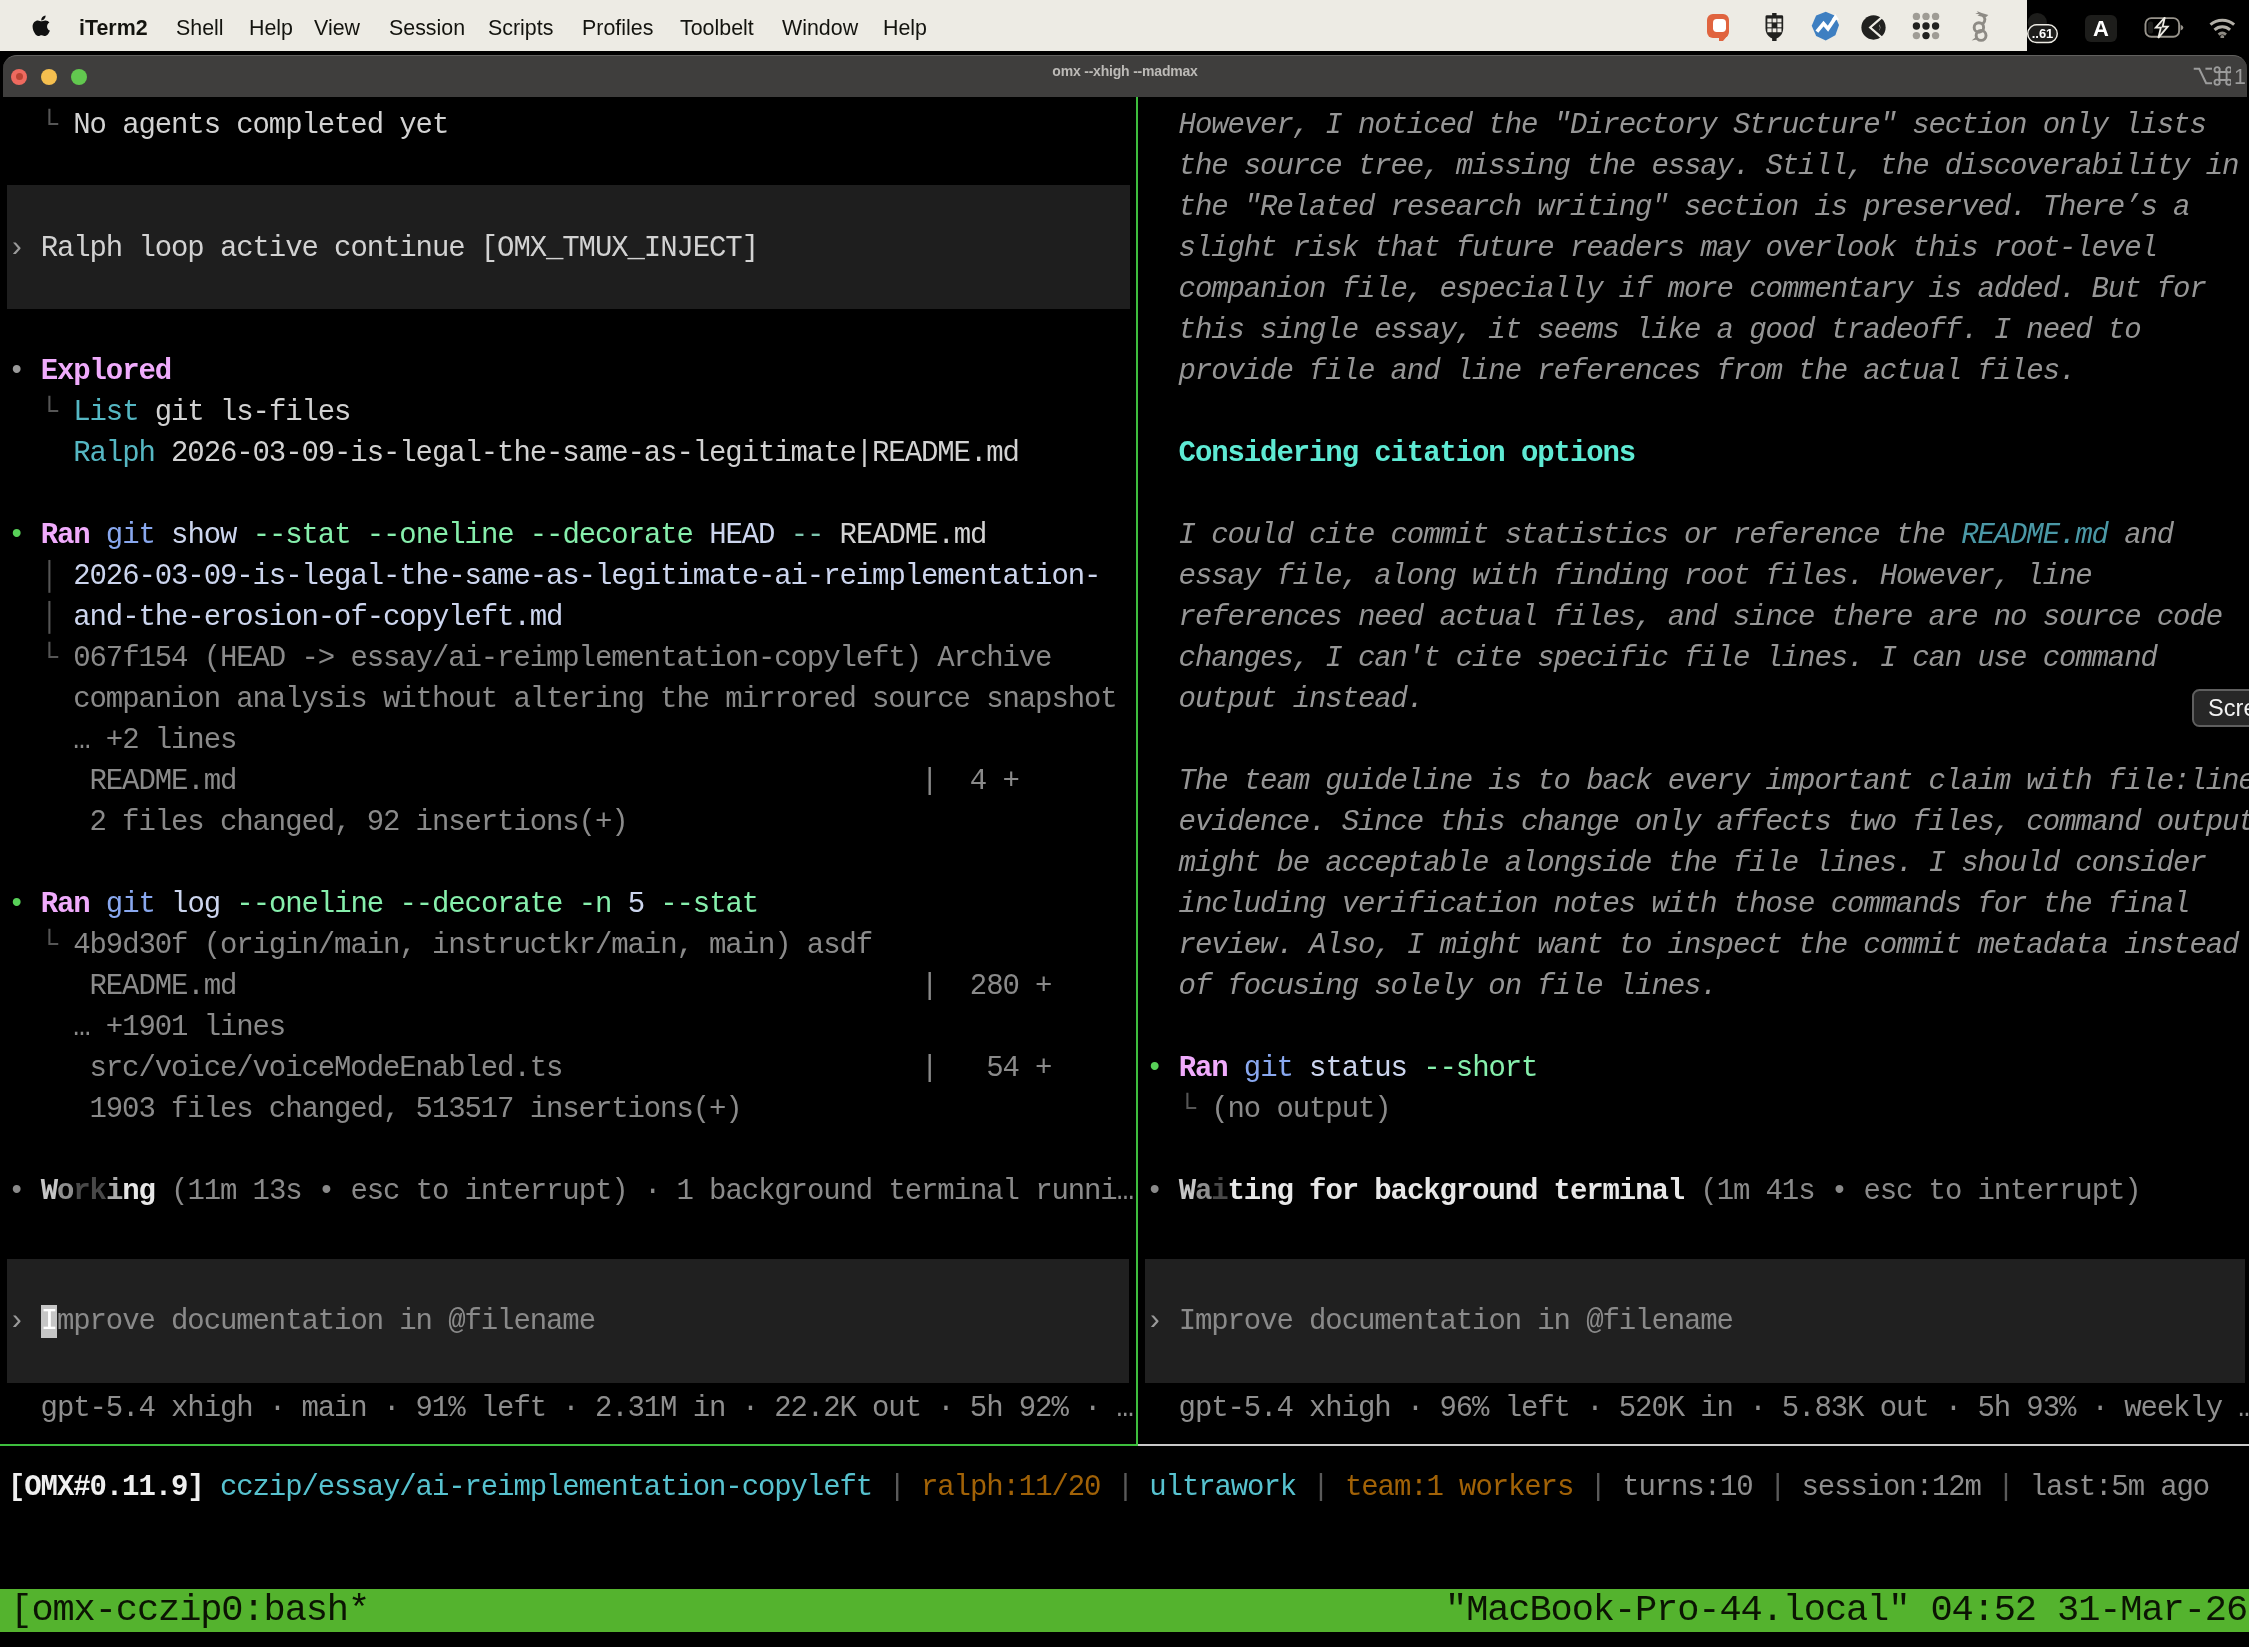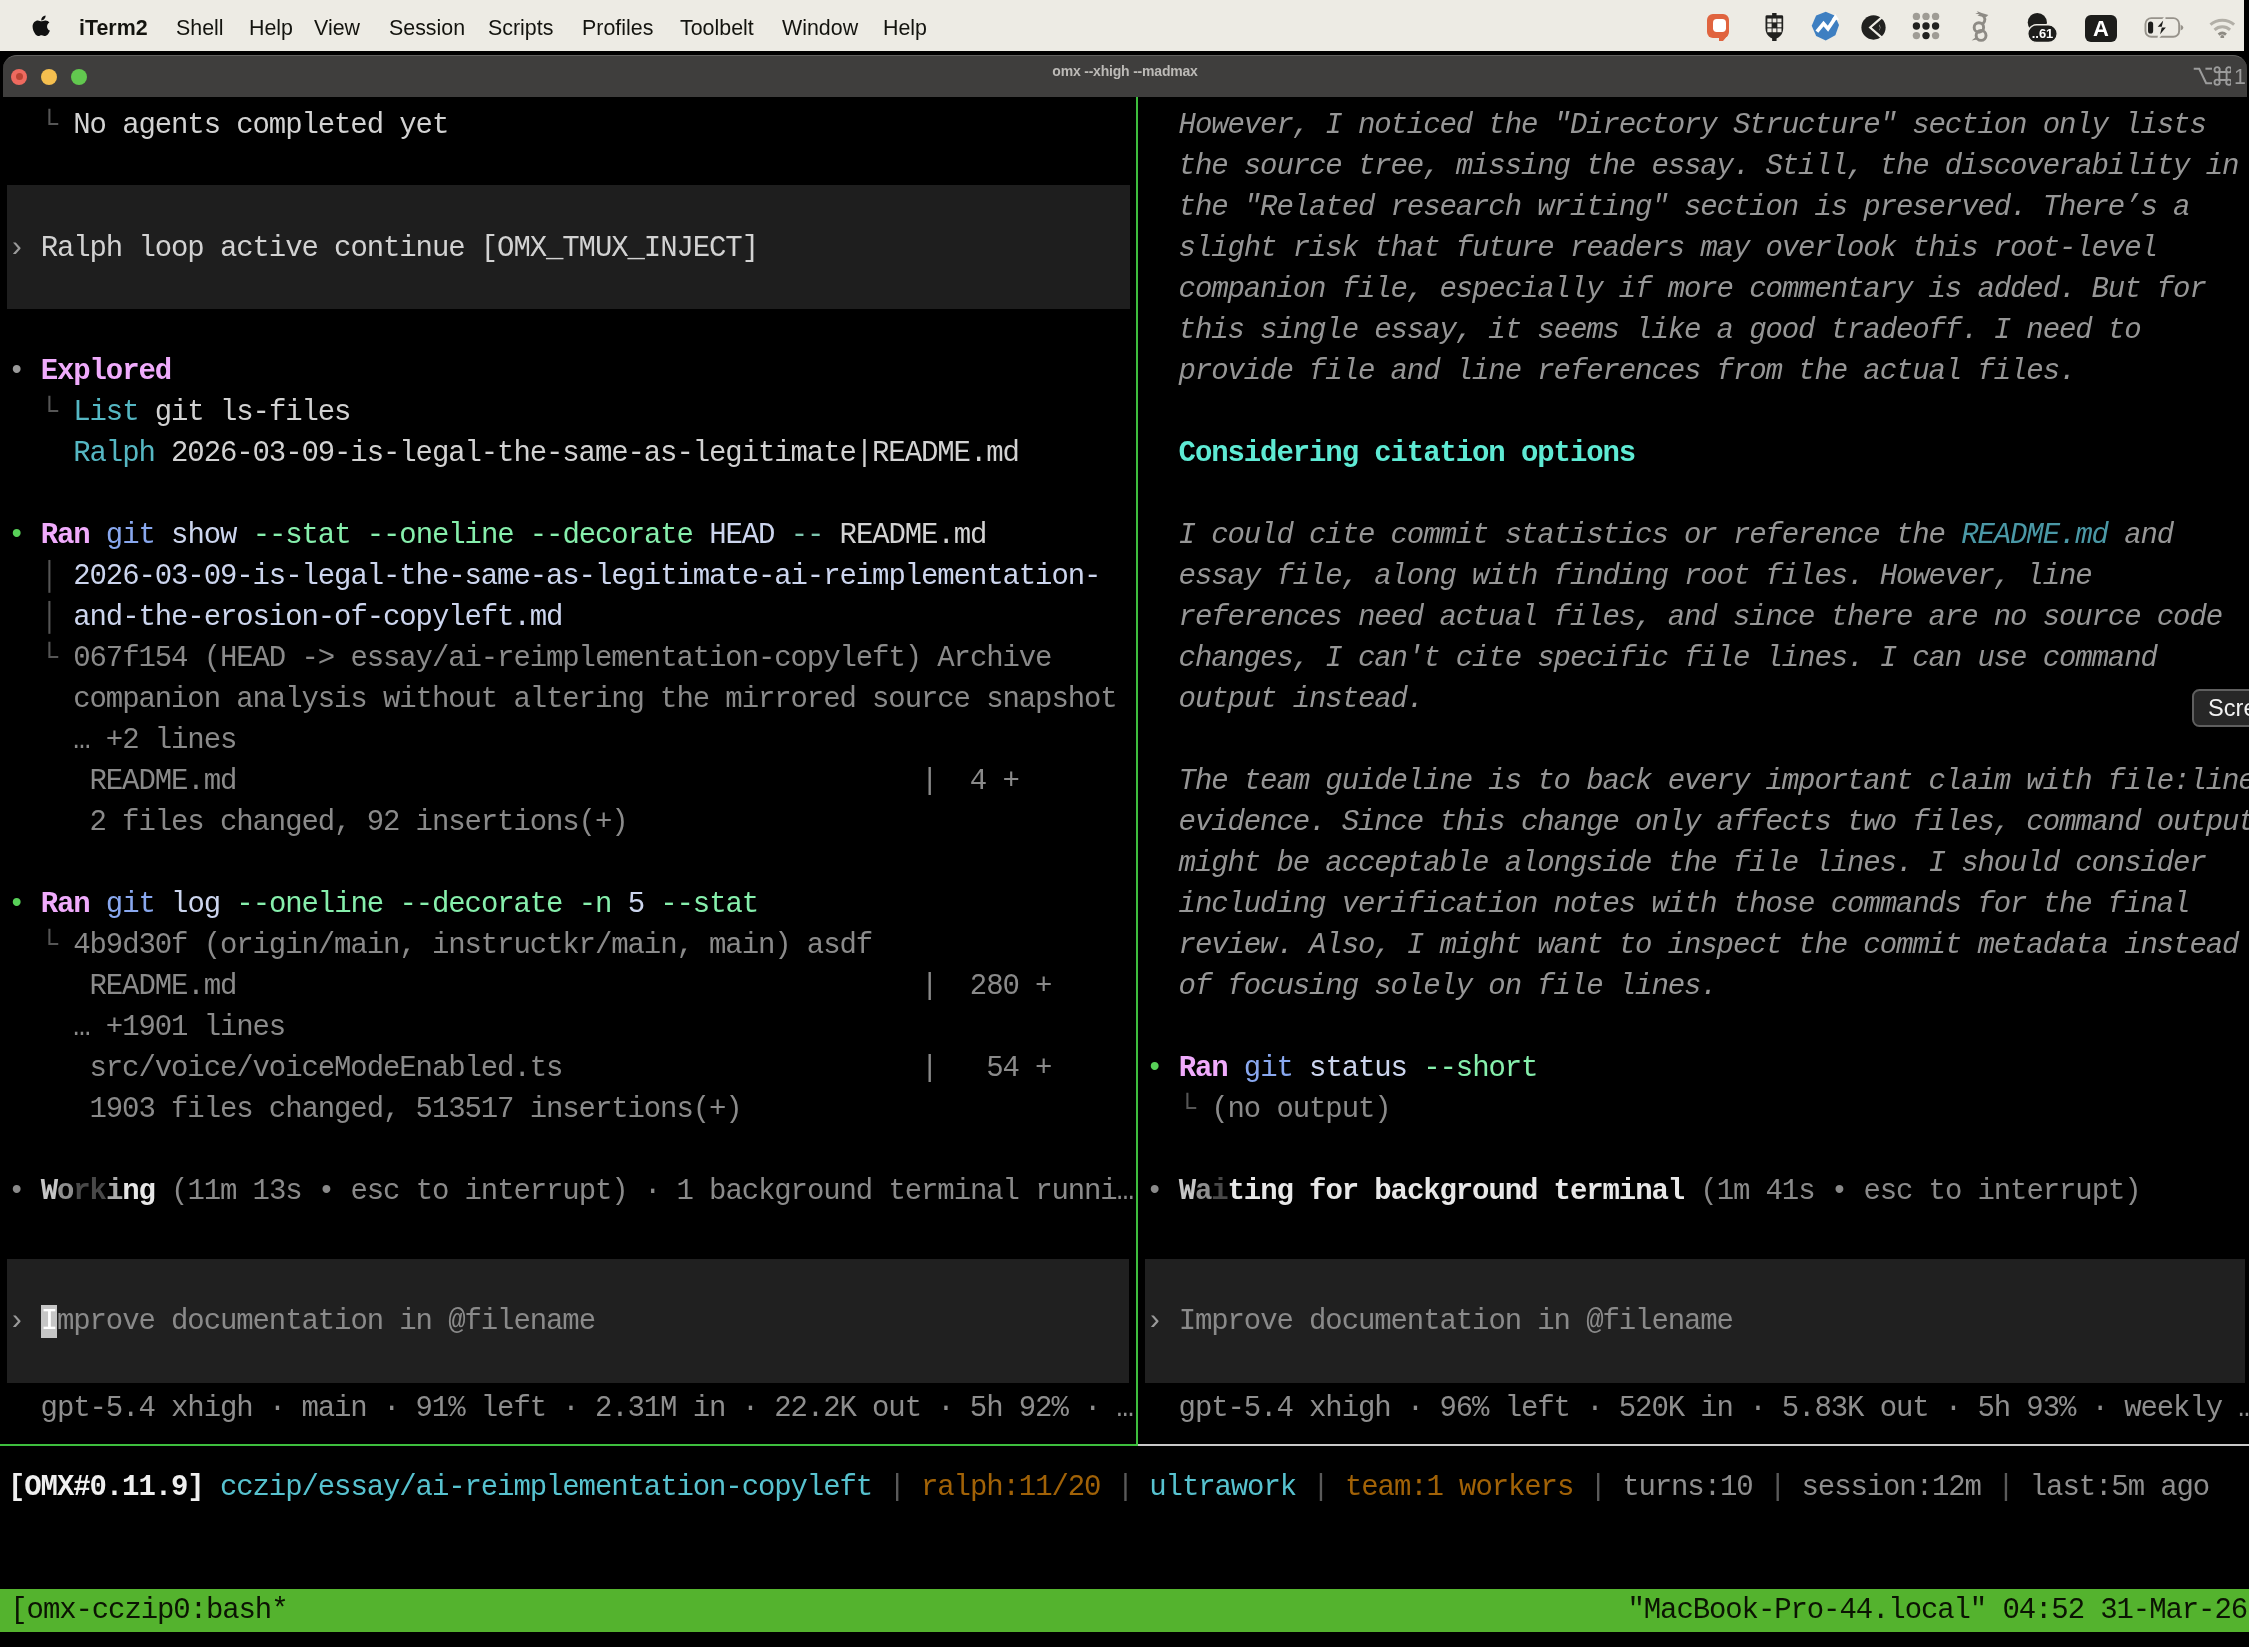--- a/index.html
+++ b/index.html
@@ -1,18 +1,18 @@
 <!DOCTYPE html>
 <html style="font-size:11.8px"><head><meta charset="utf-8"><style>
 *{margin:0;padding:0;box-sizing:border-box}
 html,body{width:2250px;height:1648px;background:#000;overflow:hidden}
 body{position:relative;font-family:"Liberation Mono",monospace}
 .abs{position:absolute}
 
-#menubar{position:absolute;left:0;top:0;width:2244px;height:51px;background:#EDEBE4;color:#14140f;
+#menubar{position:absolute;left:0;top:0;width:2027px;height:51px;background:#EDEBE4;color:#14140f;
  font-family:"Liberation Sans",sans-serif;font-size:21.4px;white-space:nowrap}
 #menubar .mi{position:absolute;top:15.5px}
 
 #titlebar{position:absolute;left:3px;top:55px;width:2244px;height:42px;background:#3F3E3D;
  border-radius:14px 14px 0 0;border-top:1.5px solid #62615F}
 #title{position:absolute;left:0;right:0;top:7.4px;text-align:center;font-family:"Liberation Sans",sans-serif;
  font-size:14px;font-weight:bold;color:#BCBAB7;letter-spacing:-0.2px}
 .tl{position:absolute;top:69px;width:16px;height:16px;border-radius:50%}
 
 .pane{position:absolute;font-size:29px;letter-spacing:-1.1px;line-height:41px;white-space:pre;color:#d2d2d2}
@@ -24,21 +24,21 @@
 .th{color:#969696;font-style:italic} .thb{color:#5eead4;font-weight:bold}
 .tlit{color:#4a98a6;font-style:italic}
 .sh1{color:#c6c6c6;font-weight:bold} .sh2{color:#8e8e8e;font-weight:bold} .sh3{color:#484848;font-weight:bold}
 .sh4{color:#ababab;font-weight:bold} .sh5{color:#e8e8e8;font-weight:bold}
 .ph{color:#8a8a8a} .st{color:#8e8e8e}
 .cur{background:#c6c6c6;color:#ffffff}
 .box{position:absolute;background:#1e1e1e}
 
 .ob{color:#efefef;font-weight:bold} .ocy{color:#57c2cf} .ogr{color:#a16207} .od{color:#5a5a5a} .og2{color:#8e8e8e}
 #tmuxbar{position:absolute;left:0;top:1589px;width:2250px;height:43px;background:#54B32E;color:#0b1403;
- font-size:29px;letter-spacing:-1.1px;line-height:43px;white-space:pre}
+ font-size:37px;letter-spacing:-1.1px;line-height:43px;white-space:pre}
 #scre{position:absolute;left:2192px;top:689px;width:89px;height:38px;background:#272727;
  border:2.2px solid #5f5f5f;border-radius:7.4px;color:#f2f2f2;font-family:"Liberation Sans",sans-serif;
  font-size:23.6px;line-height:34px;padding-left:14px}
 </style></head>
 <body>
 <div id="menubar">
     <svg class="mi" style="left:32px;top:14px" width="18.5" height="23.6" viewBox="0 0 384 512">
       <path fill="#111" d="M318.7 268.7c-.2-36.7 16.4-64.4 50-84.8-18.8-26.9-47.2-41.7-84.7-44.6-35.5-2.8-74.3 20.7-88.5 20.7-15 0-49.4-19.7-76.4-19.7C63.3 141.2 4 184.8 4 273.5q0 39.3 14.4 81.2c12.8 36.7 59 126.7 107.2 125.2 25.2-.6 43-17.9 75.8-17.9 31.8 0 48.3 17.9 76.4 17.9 48.6-.7 90.4-82.5 102.6-119.3-65.2-30.7-61.7-90-61.7-91.9zm-56.6-164.2c27.3-32.4 24.8-61.9 24-72.5-24.1 1.4-52 16.4-67.9 34.9-17.5 19.8-27.8 44.3-25.6 71.9 26.1 2 49.9-11.4 69.5-34.3z"></path>
     </svg>
     <span class="mi" style="left:79px;font-weight:bold;">iTerm2</span>

